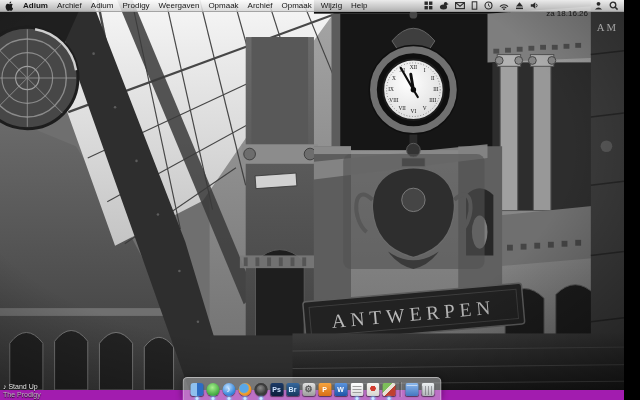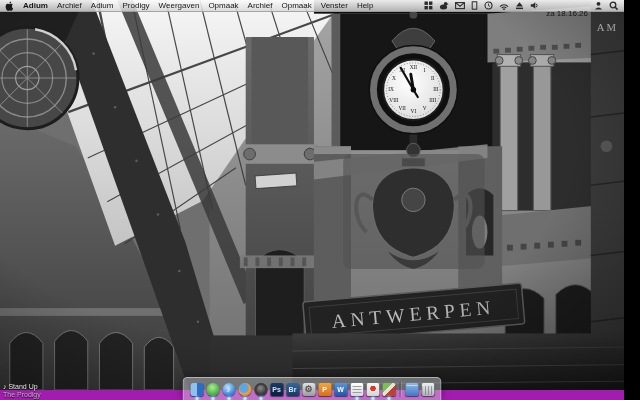--- a/index.html
+++ b/index.html
@@ -288,21 +288,21 @@
       </svg>
     </span>
     <span class="mitem bold">Adium</span>
     <span class="mitem">Archief</span>
     <span class="mitem">Adium</span>
     <span class="mitem">Prodigy</span>
     <span class="mitem">Weergaven</span>
     <span class="mitem">Opmaak</span>
     <span class="mitem">Archief</span>
     <span class="mitem">Opmaak</span>
-    <span class="mitem">Venster</span>
+    <span class="mitem">Wijzig</span>
     <span class="mitem">Help</span>
     <span class="mspacer"></span>
     <span class="mstatus">
       <svg width="9" height="9" viewBox="0 0 9 9">
         <g fill="#2a2a2a">
             <rect x="0.5" y="0.5" width="3.4" height="3.4"></rect>
             <rect x="5" y="0.5" width="3.4" height="3.4"></rect>
         <rect x="0.5" y="5" width="3.4" height="3.4"></rect>
             <rect x="5" y="5" width="3.4" height="3.4"></rect>
           </g>

